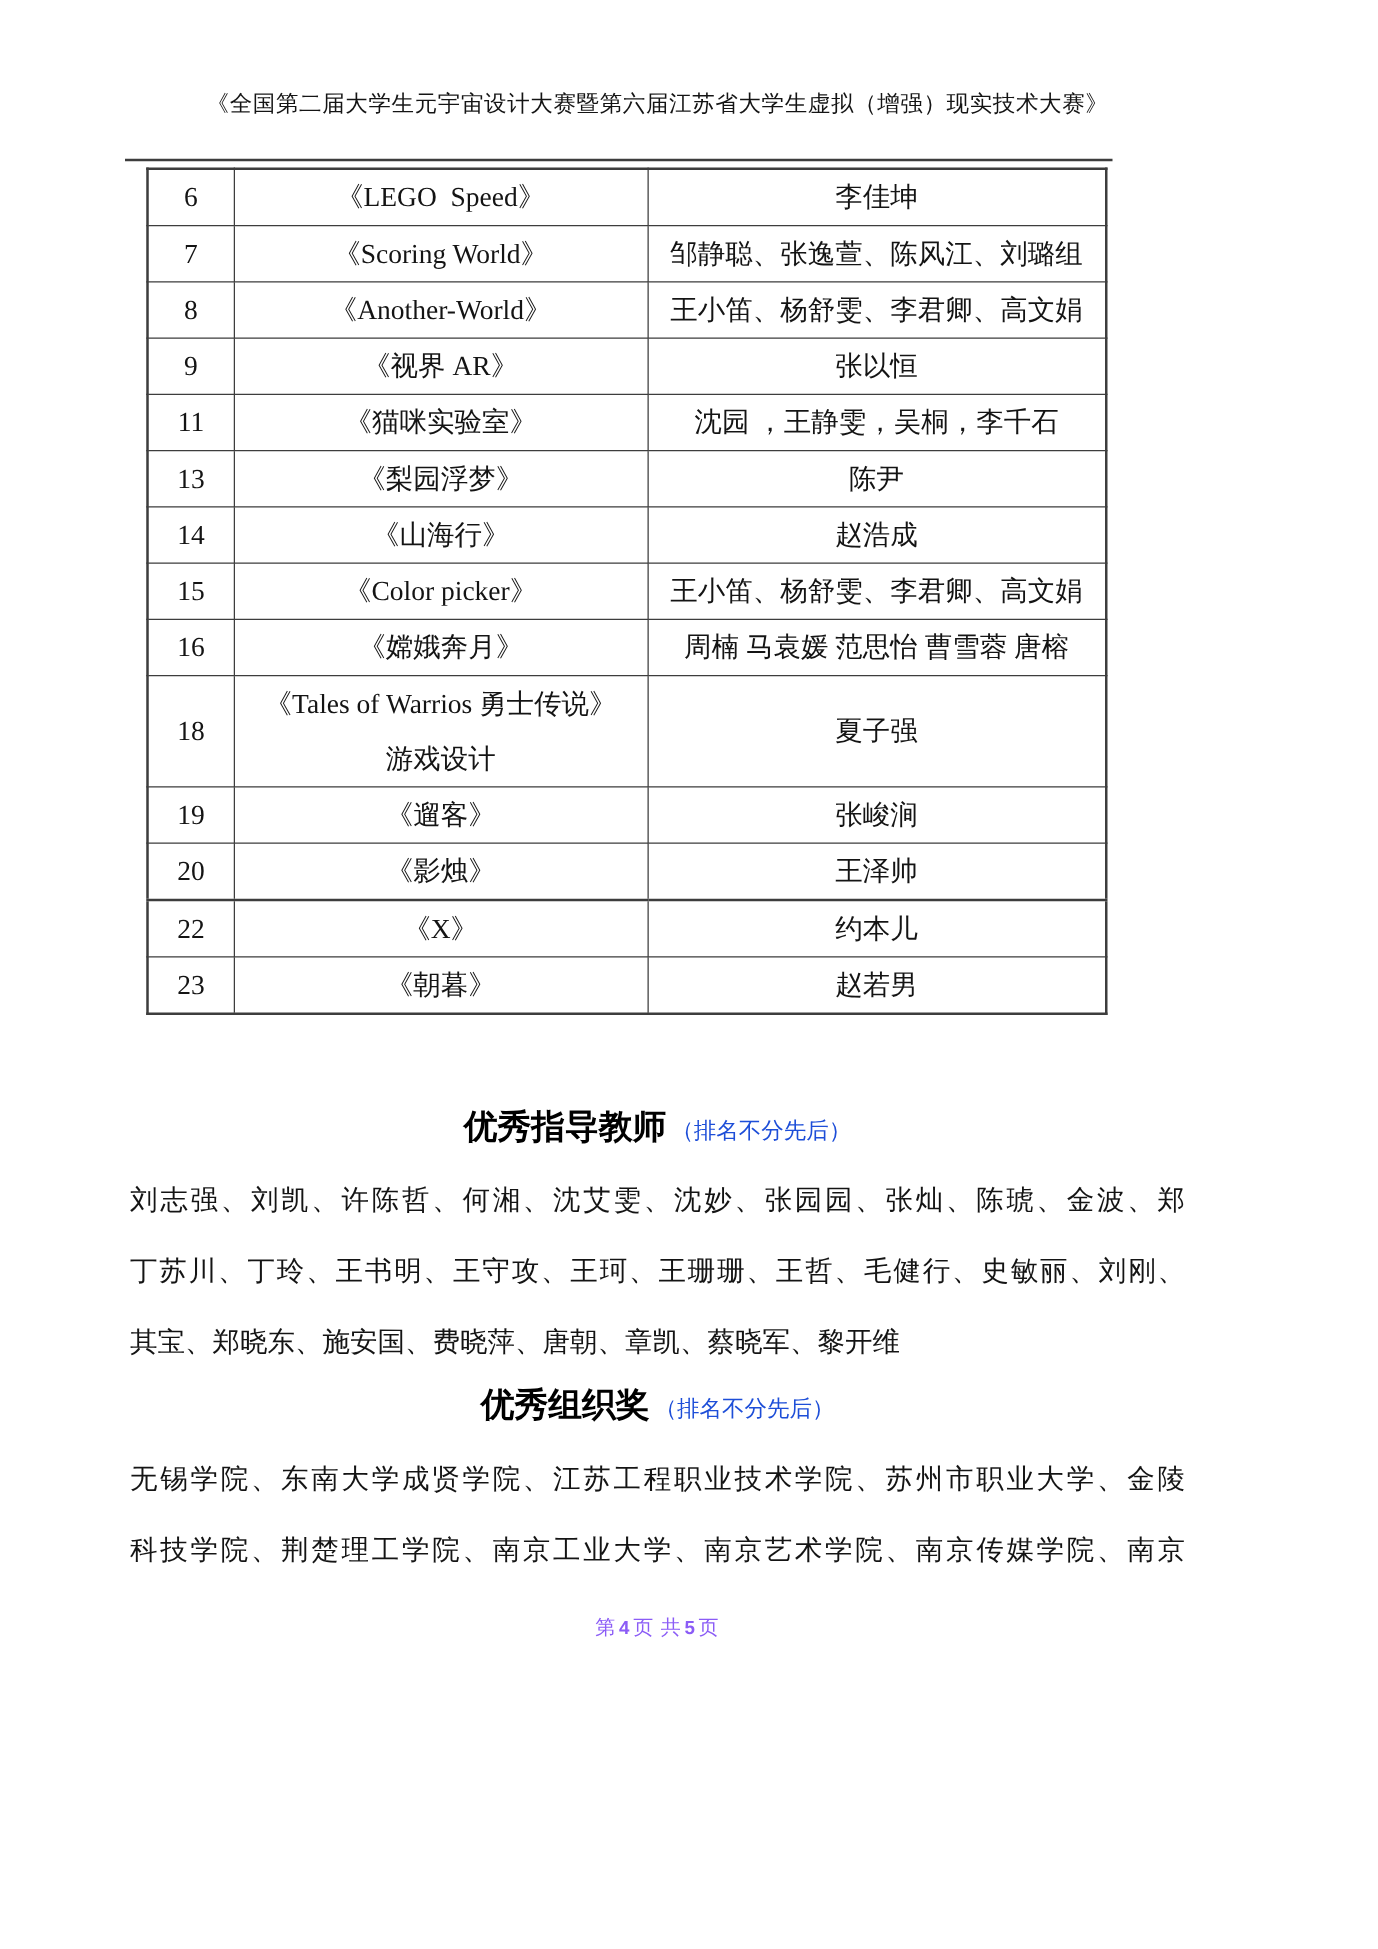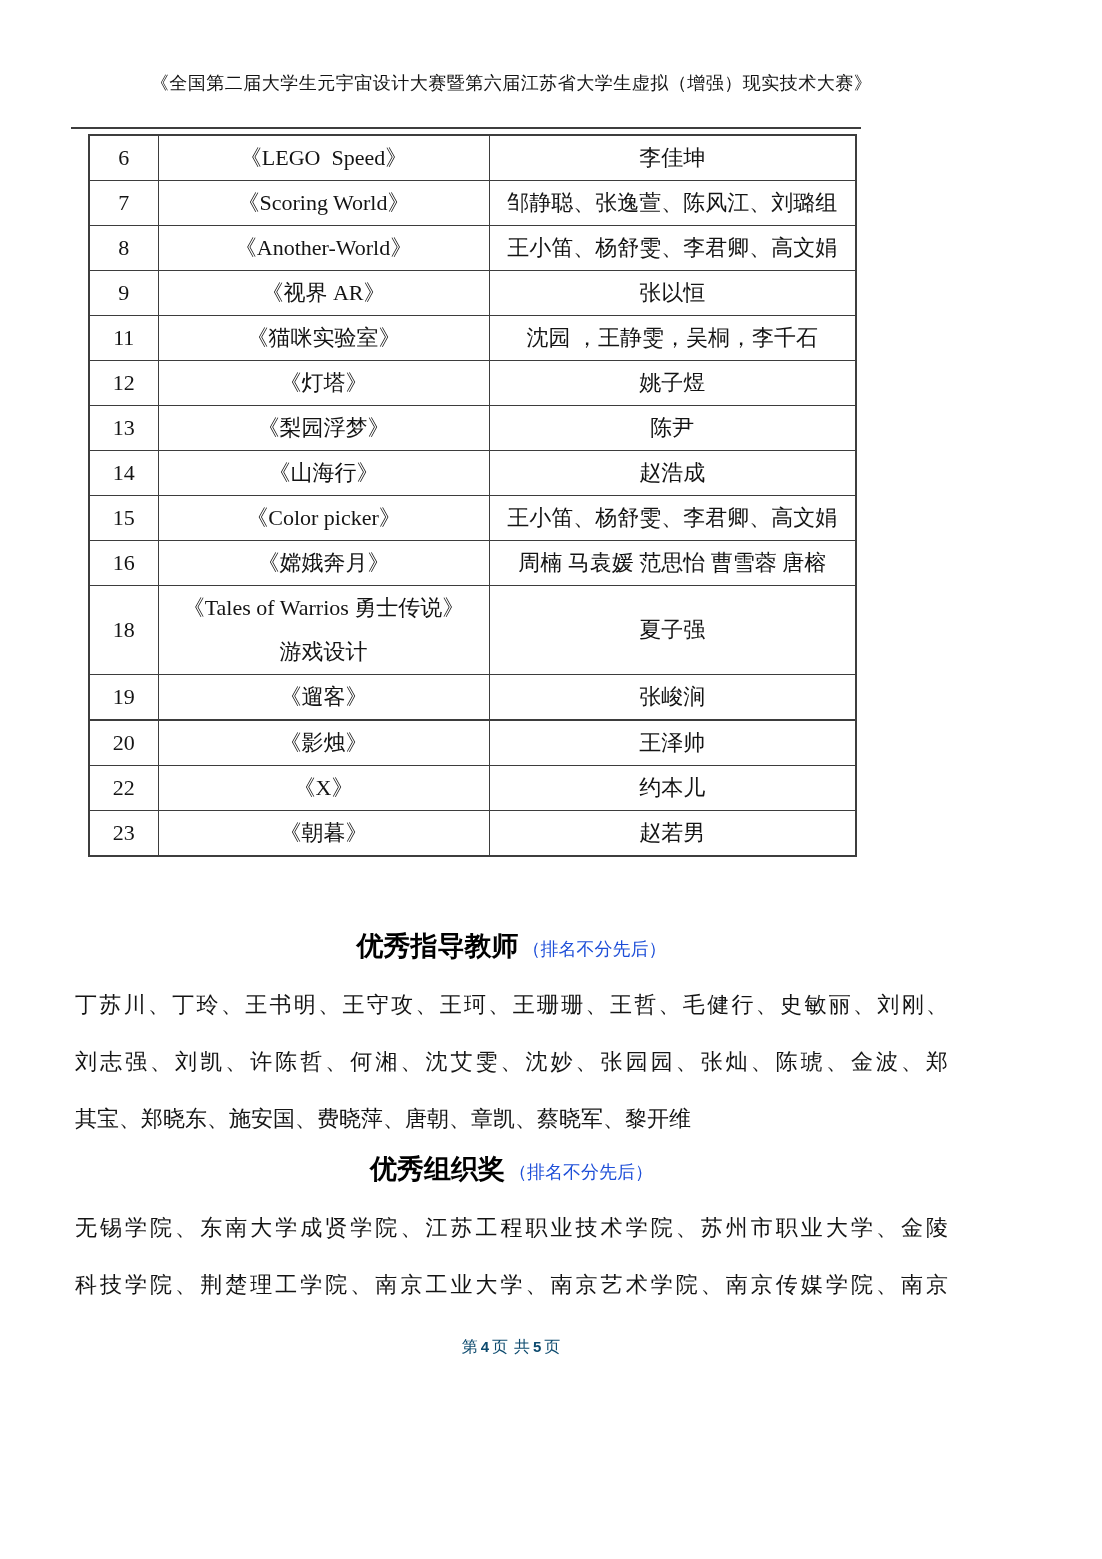--- a/index.html
+++ b/index.html
@@ -4,21 +4,21 @@
 <style>
   html,body { margin:0; padding:0; background:#ffffff; }
   .page {
     position:relative;
     width:1102px; height:1559px;
     margin:0 auto;
     background:#ffffff;
     color:#141414;
     font-family:"Liberation Serif","DejaVu Serif",serif;
     box-sizing:border-box;
-    padding:70px 154px 0 75px;
+    padding:70px 154px 0 104px;
     overflow:hidden;
   }
   .doc-header {
     text-align:center;
     font-size:18px;
     line-height:26px;
     letter-spacing:0.5px;
     white-space:nowrap;
   }
   .top-rule {
@@ -70,21 +70,21 @@
     line-height:57px;
     text-align:justify;
     text-align-last:justify;
   }
   .bline.left-last { text-align-last:left; }
 
   .doc-footer {
     margin-top:24px;
     text-align:center;
     font-size:16px;
-    color:#0c4a6e;
+    color:#8b5cf6;
     letter-spacing:1px;
   }
   .doc-footer .num {
     font-family:"Liberation Sans","DejaVu Sans",sans-serif;
     font-weight:bold;
     font-size:15px;
     padding:0 2px;
   }
 </style>
 </head>
@@ -122,25 +122,20 @@
           <td>9</td>
           <td>《视界 AR》</td>
           <td>张以恒</td>
         </tr>
         <tr>
           <td>11</td>
           <td>《猫咪实验室》</td>
           <td>沈园 ，王静雯，吴桐，李千石</td>
         </tr>
         <tr>
-          <td>12</td>
-          <td>《灯塔》</td>
-          <td>姚子煜</td>
-        </tr>
-        <tr>
           <td>13</td>
           <td>《梨园浮梦》</td>
           <td>陈尹</td>
         </tr>
         <tr>
           <td>14</td>
           <td>《山海行》</td>
           <td>赵浩成</td>
         </tr>
         <tr>
@@ -178,22 +173,22 @@
           <td>23</td>
           <td>《朝暮》</td>
           <td>赵若男</td>
         </tr>
       </tbody>
   </table>
 
   <section class="award-1">
     <h2 class="sec-heading"><span>优秀指导教师</span><span class="sec-note">（排名不分先后）</span></h2>
     <div class="sec-body">
+        <div class="bline">刘志强、刘凯、许陈哲、何湘、沈艾雯、沈妙、张园园、张灿、陈琥、金波、郑</div>
         <div class="bline">丁苏川、丁玲、王书明、王守攻、王珂、王珊珊、王哲、毛健行、史敏丽、刘刚、</div>
-        <div class="bline">刘志强、刘凯、许陈哲、何湘、沈艾雯、沈妙、张园园、张灿、陈琥、金波、郑</div>
         <div class="bline left-last">其宝、郑晓东、施安国、费晓萍、唐朝、章凯、蔡晓军、黎开维</div>
       </div>
   </section>
 
   <section class="award-2">
     <h2 class="sec-heading"><span>优秀组织奖</span><span class="sec-note">（排名不分先后）</span></h2>
     <div class="sec-body">
         <div class="bline">无锡学院、东南大学成贤学院、江苏工程职业技术学院、苏州市职业大学、金陵</div>
         <div class="bline">科技学院、荆楚理工学院、南京工业大学、南京艺术学院、南京传媒学院、南京</div>
       </div>

